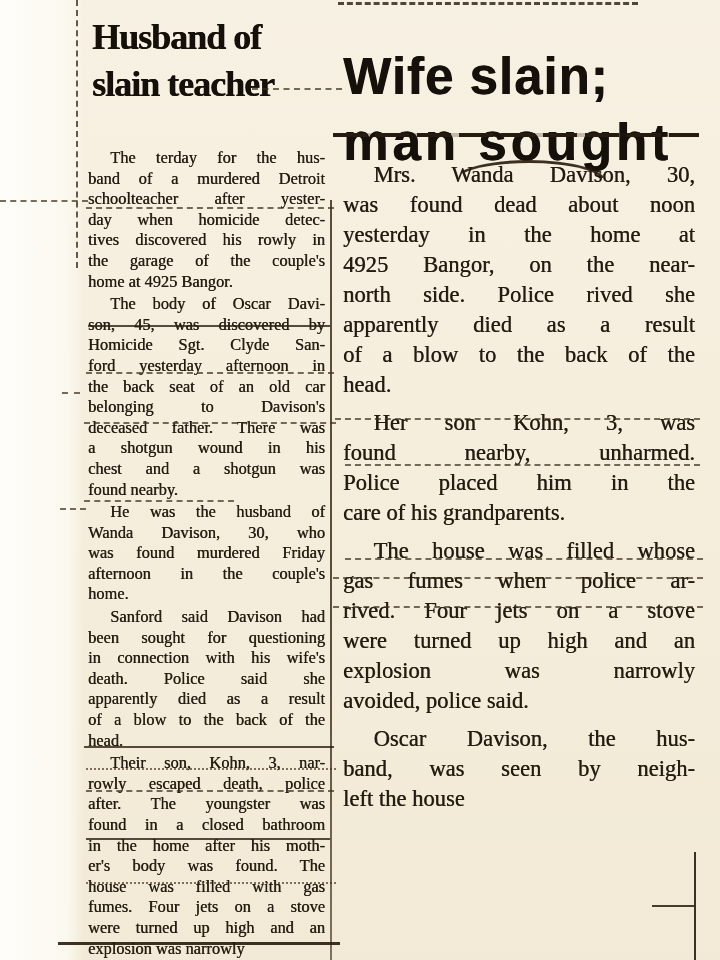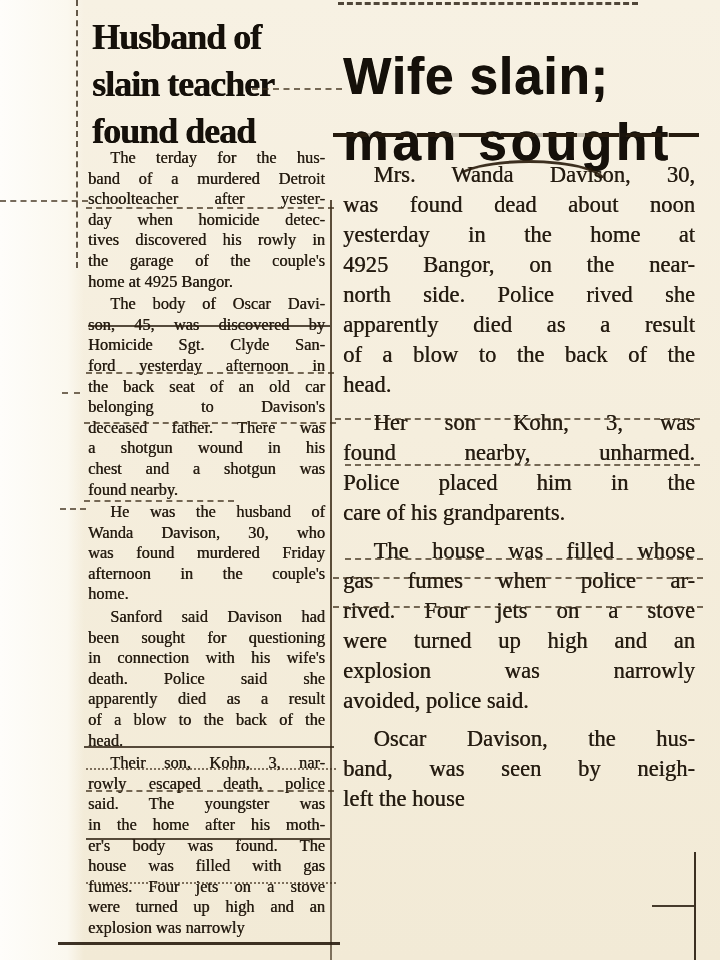--- a/index.html
+++ b/index.html
@@ -68,21 +68,20 @@
 <body>
 
 <div class="page">
 
   <div class="left-margin"></div>
   <div class="fold-vert"></div>
 
   <div class="hl-left">
     <div class="hl-line">Husband of</div>
     <div class="hl-line">slain teacher</div>
-    <div class="hl-line">found dead</div>
   </div>
   <div class="body-col left-body">
       <div class="para">
         <div class="line first">The terday for the hus-</div>
         <div class="line">band of a murdered Detroit</div>
         <div class="line">schoolteacher after yester-</div>
         <div class="line">day when homicide detec-</div>
         <div class="line">tives discovered his rowly in</div>
         <div class="line">the garage of the couple's</div>
         <div class="line last">home at 4925 Bangor.</div>
@@ -111,21 +110,22 @@
         <div class="line">been sought for questioning</div>
         <div class="line">in connection with his wife's</div>
         <div class="line">death. Police said she</div>
         <div class="line">apparently died as a result</div>
         <div class="line">of a blow to the back of the</div>
         <div class="line last">head.</div>
       </div>
       <div class="para">
         <div class="line first">Their son, Kohn, 3, nar-</div>
         <div class="line">rowly escaped death, police</div>
-        <div class="line">said. The youngster was</div>
+        <div class="line">after. The youngster was</div>
+        <div class="line">found in a closed bathroom</div>
         <div class="line">in the home after his moth-</div>
         <div class="line">er's body was found. The</div>
         <div class="line">house was filled with gas</div>
         <div class="line">fumes. Four jets on a stove</div>
         <div class="line">were turned up high and an</div>
         <div class="line last">explosion was narrowly</div>
       </div>
     </div>
 
   <div class="top-dashes"></div>

